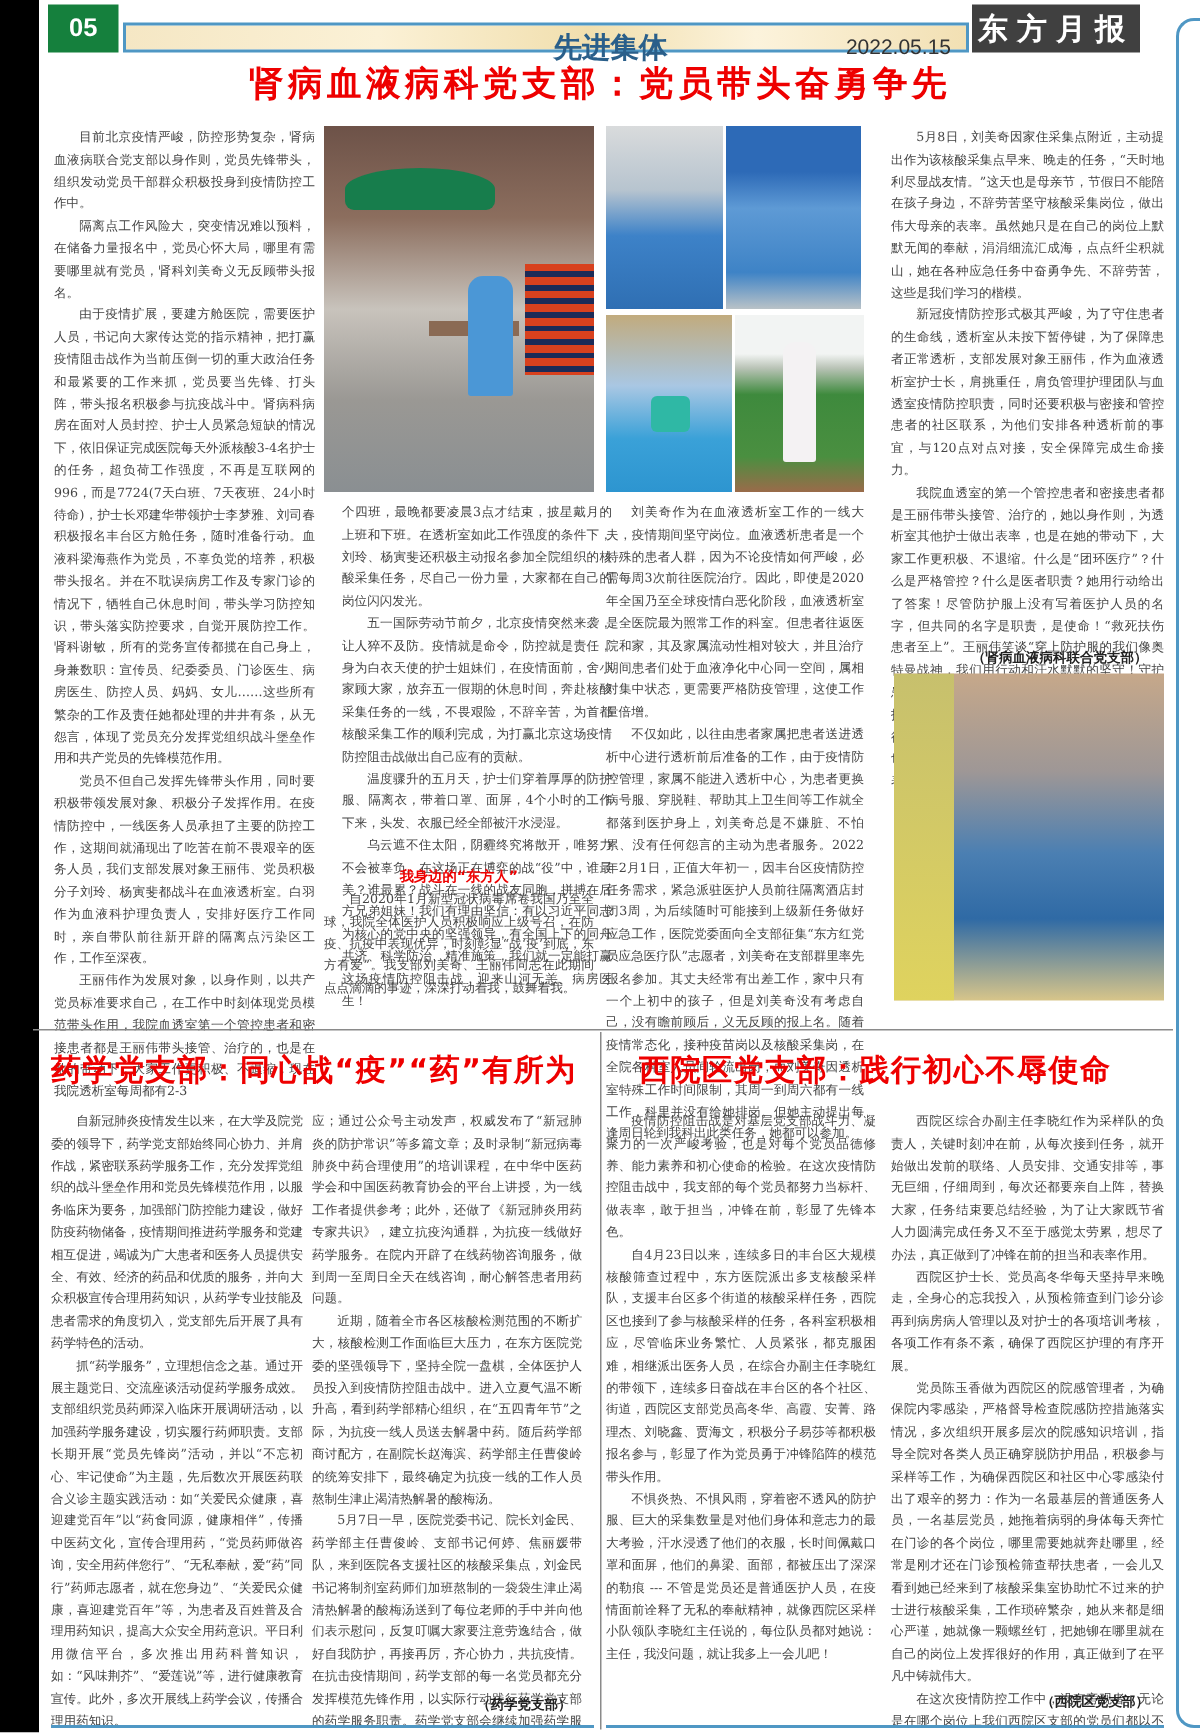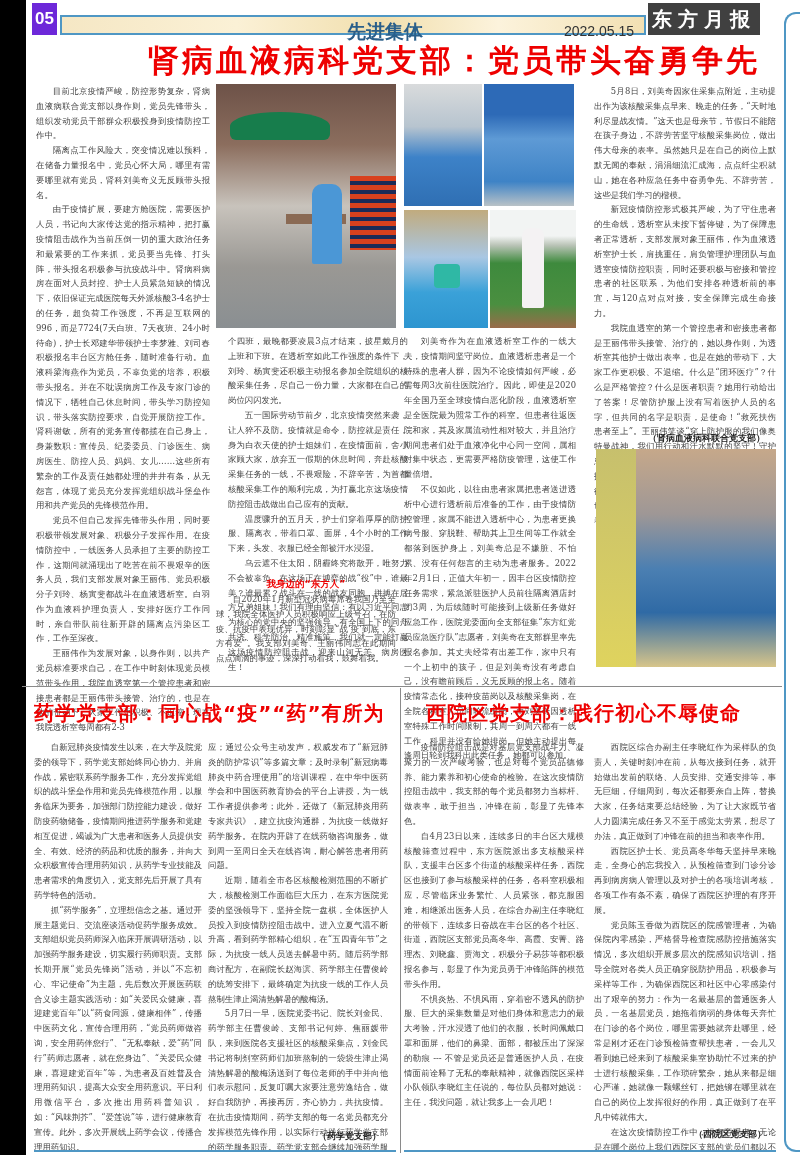--- a/index.html
+++ b/index.html
@@ -3,27 +3,27 @@
 <meta charset="utf-8">
 <style>
   * { box-sizing: border-box; margin: 0; padding: 0; }
   html, body { width: 800px; height: 1155px; background: #ffffff; overflow: hidden; }
   body { position: relative; font-family: "DejaVu Serif", "Liberation Serif", serif; color: #333; }
 
   .left-strip { position: absolute; left: 0; top: 0; width: 26px; height: 1155px; background: #000; }
   .right-frame { position: absolute; left: 784px; top: 12px; width: 16px; height: 1140px; border-left: 2px solid #4f97c4; border-top: 2px solid #4f97c4; border-bottom: 2px solid #4f97c4; border-top-left-radius: 12px; border-bottom-left-radius: 12px; }
 
   .masthead { position: absolute; left: 32px; top: 3px; width: 728px; height: 32px; display: flex; }
-  .page-num { width: 25px; height: 32px; background: #6d28d9; color: #fff; font-family: "Liberation Sans", sans-serif; font-weight: bold; font-size: 17px; display: flex; align-items: center; justify-content: center; }
+  .page-num { width: 47px; height: 32px; background: #15803d; color: #fff; font-family: "Liberation Sans", sans-serif; font-weight: bold; font-size: 17px; display: flex; align-items: center; justify-content: center; }
   .band { position: relative; flex: 1; margin-left: 3px; border: 2px solid #4f97c4; background: linear-gradient(90deg, #f5e7c4 0%, #fbf1d6 30%, #f1dfae 55%, #fcf3dc 75%, #f2e0b3 100%); display: flex; align-items: center; margin-top: 12px; }
   .band .section { position: absolute; left: 285px; top: 2px; font-family: "DejaVu Serif", serif; font-weight: bold; font-size: 19px; color: #2a5f8a; }
   .band .date { position: absolute; right: 10px; top: 6px; font-family: "Liberation Sans", sans-serif; font-size: 14px; color: #333; }
   .paper-name { width: 112px; height: 32px; background: #404040; color: #fff; font-family: "DejaVu Serif", serif; font-weight: bold; font-size: 20px; letter-spacing: 6px; display: flex; align-items: center; justify-content: center; margin-left: 2px; }
 
-  .headline { position: absolute; left: 40px; top: 40px; width: 720px; text-align: right; font-family: "DejaVu Sans", sans-serif; font-weight: bold; font-size: 31px; color: #e00; letter-spacing: 3px; }
+  .headline { position: absolute; left: 40px; top: 40px; width: 720px; text-align: center; font-family: "DejaVu Sans", sans-serif; font-weight: bold; font-size: 23px; color: #e00; letter-spacing: 3px; }
 
   .col { position: absolute; font-size: 8.4px; line-height: 14.8px; text-align: justify; color: #444; }
   .col p { text-indent: 2em; }
   .col p.cont { text-indent: 0; }
 
   .photo { position: absolute; overflow: hidden; }
   .ph1 { left: 216px; top: 84px; width: 180px; height: 244px; background: linear-gradient(180deg, #6d5248 0%, #8c6e5e 25%, #c8c3bc 50%, #9a9894 75%, #8a8f92 100%); }
   .ph1 .umb { position: absolute; left: 14px; top: 28px; width: 100px; height: 28px; background: #177d4c; border-radius: 50% 50% 6px 6px; }
   .ph1 .shirt { position: absolute; left: 134px; top: 92px; width: 50px; height: 74px; background: repeating-linear-gradient(180deg, #d8411e 0 5px, #1c2b57 5px 9px); }
   .ph1 .ppe { position: absolute; left: 96px; top: 100px; width: 30px; height: 80px; background: #4b97d6; border-radius: 10px 10px 2px 2px; }

